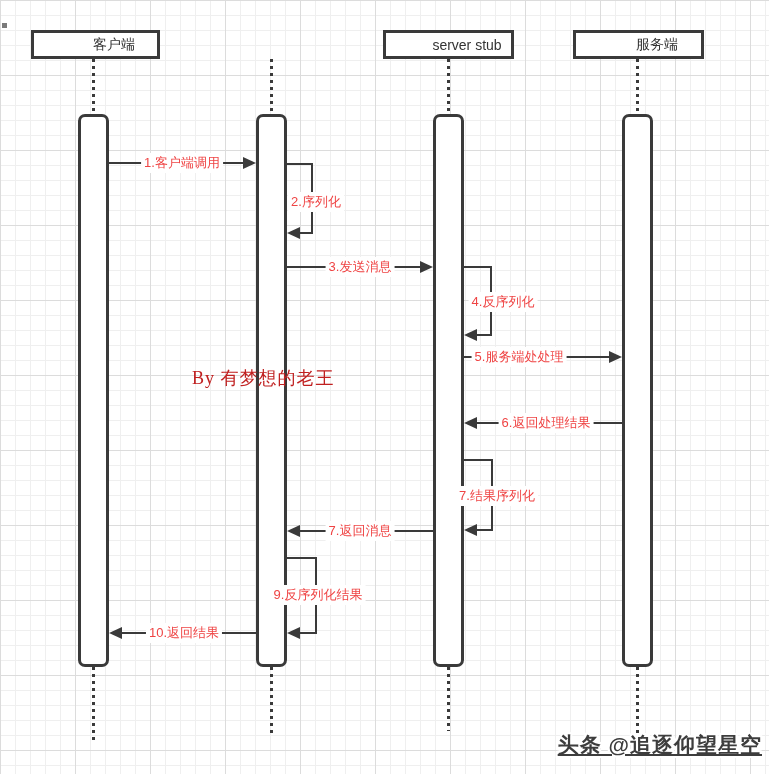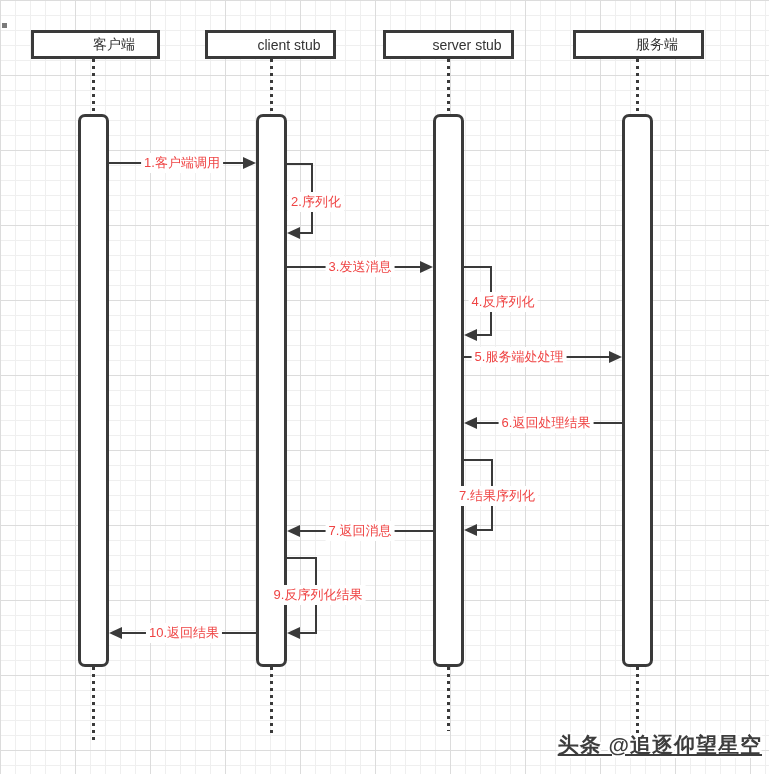--- a/index.html
+++ b/index.html
@@ -121,23 +121,20 @@
 </head>
 <body>
 
 <div id="canvas">
 
   <div class="corner-dot"></div>
 
   <div class="pbox" style="left:31px;width:129px">
       <span>客户端</span>
     </div>
-  <div class="pbox" style="left:205px;width:131px">
-      <span>client stub</span>
-    </div>
   <div class="pbox" style="left:573px;width:131px">
       <span>服务端</span>
     </div>
   <div class="pbox" style="left:383px;width:131px">
       <span>server stub</span>
     </div>
 
   <div class="lifeline" style="left:92px;top:59px;height:55px"></div>
   <div class="lifeline" style="left:270px;top:59px;height:55px"></div>
   <div class="lifeline" style="left:447px;top:59px;height:55px"></div>
@@ -214,15 +211,16 @@
     <div class="arrow-l" style="left:287px;top:627px"></div>
     <div class="mlabel" style="left:318px;top:595px">9.反序列化结果</div>
   </div>
 
   <div>
     <div class="hline" style="left:122px;top:632px;width:134px"></div>
     <div class="arrow-l" style="left:109px;top:627px"></div>
     <div class="mlabel" style="left:184px;top:633px">10.返回结果</div>
   </div>
 
+  <div class="wm-author">By 有梦想的老王</div>
   <div class="wm-source">头条 @追逐仰望星空</div>
 
 </div>
 
 </body></html>

